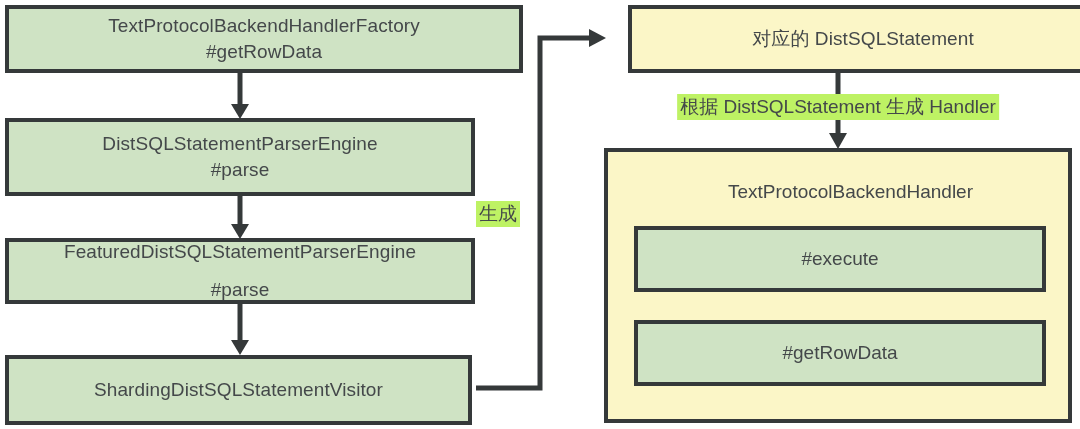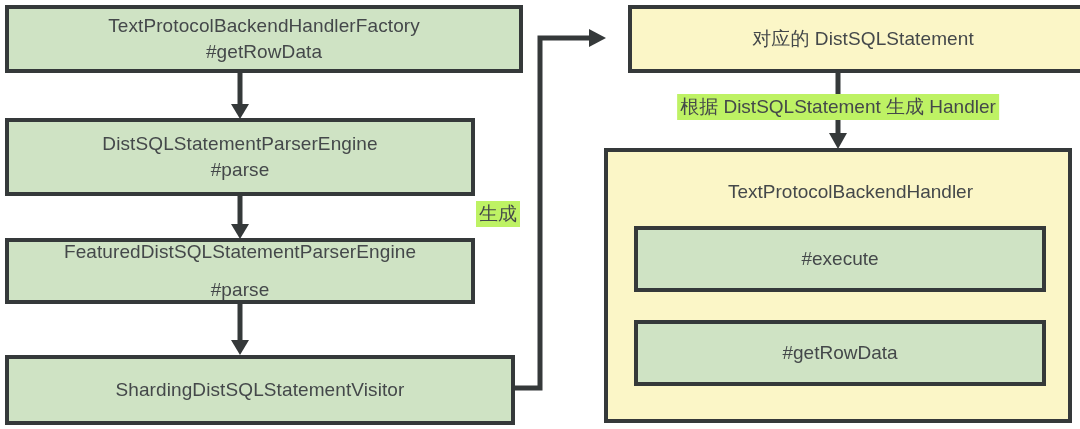--- a/index.html
+++ b/index.html
@@ -124,21 +124,21 @@
   <div class="node green" style="left:5px; top:118px; width:470px; height:78px;">
     <span class="ln">DistSQLStatementParserEngine</span>
     <span class="ln">#parse</span>
   </div>
 
   <div class="node green" style="left:5px; top:238px; width:470px; height:66px;gap:12px;">
     <span class="ln">FeaturedDistSQLStatementParserEngine</span>
     <span class="ln">#parse</span>
   </div>
 
-  <div class="node green" style="left:5px; top:355px; width:510px; height:70px;">
+  <div class="node green" style="left:5px; top:355px; width:467px; height:70px;">
     <span class="ln">ShardingDistSQLStatementVisitor</span>
   </div>
 
   <div class="edge-label" style="left:520px; top:201px; transform:translateX(-100%);">生成</div>
 
   <div class="node yellow" style="left:628px; top:5px; width:470px; height:68px;">
     <span class="ln">对应的 DistSQLStatement</span>
   </div>
 
   <div class="edge-label" style="left:838px; top:94px; transform:translateX(-50%);">根据 DistSQLStatement 生成 Handler</div>

